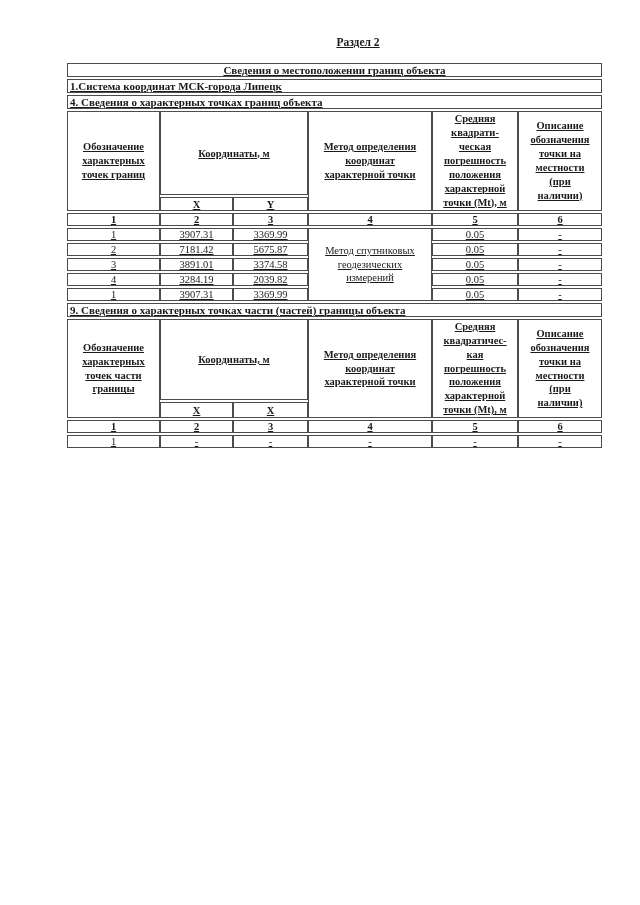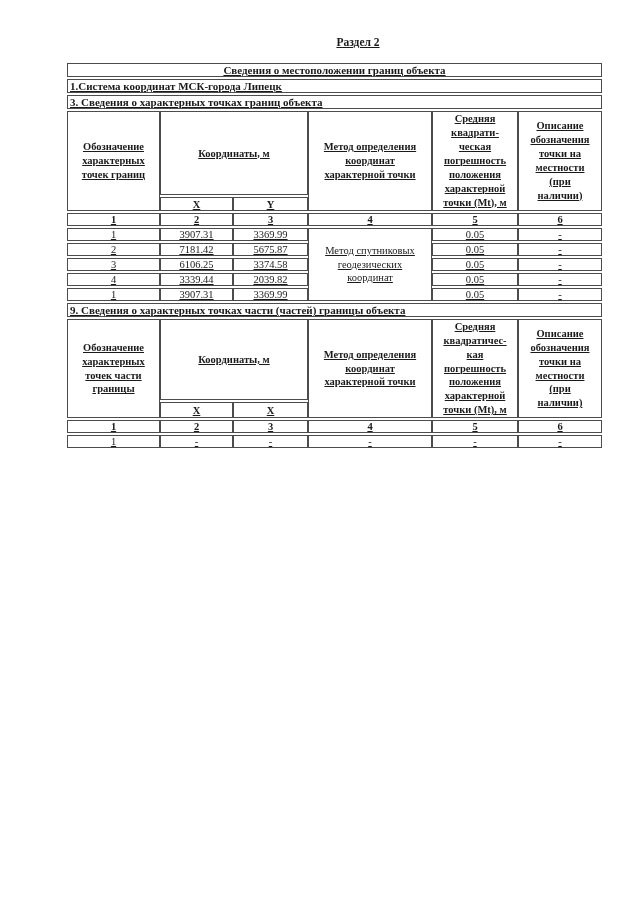--- a/index.html
+++ b/index.html
@@ -76,21 +76,21 @@
     <tbody>
         <tr class="r-strip">
       <td colspan="6" class="bold cap">Сведения о местоположении границ объекта</td>
     </tr>
 
     <tr class="r-strip">
       <td colspan="6" class="left bold cap">1.Система координат МСК-города Липецк</td>
     </tr>
 
     <tr class="r-strip">
-      <td colspan="6" class="left bold cap">3. Сведения о характерных точках границ объекта</td>
+      <td colspan="6" class="left bold cap">4. Сведения о характерных точках границ объекта</td>
     </tr>
 
     <tr class="r-hdr-top">
       <td rowspan="2" class="bold ml">Обозначение
 характерных
 точек границ</td>
       <td colspan="2" class="bold">Координаты, м</td>
       <td rowspan="2" class="bold ml">Метод определения
 координат
 характерной точки</td>
@@ -121,41 +121,41 @@
       <td class="bold">5</td>
       <td class="bold">6</td>
     </tr>
 
     <tr class="r-data">
       <td>1</td>
       <td>3907.31</td>
       <td>3369.99</td>
       <td rowspan="5" class="ml">Метод спутниковых
 геодезических
-координат</td>
+измерений</td>
       <td>0.05</td>
       <td>-</td>
     </tr>
     <tr class="r-data">
       <td>2</td>
       <td>7181.42</td>
       <td>5675.87</td>
       <td>0.05</td>
       <td>-</td>
     </tr>
     <tr class="r-data">
       <td>3</td>
-      <td>6106.25</td>
+      <td>3891.01</td>
       <td>3374.58</td>
       <td>0.05</td>
       <td>-</td>
     </tr>
     <tr class="r-data">
       <td>4</td>
-      <td>3339.44</td>
+      <td>3284.19</td>
       <td>2039.82</td>
       <td>0.05</td>
       <td>-</td>
     </tr>
     <tr class="r-data">
       <td>1</td>
       <td>3907.31</td>
       <td>3369.99</td>
       <td>0.05</td>
       <td>-</td>

